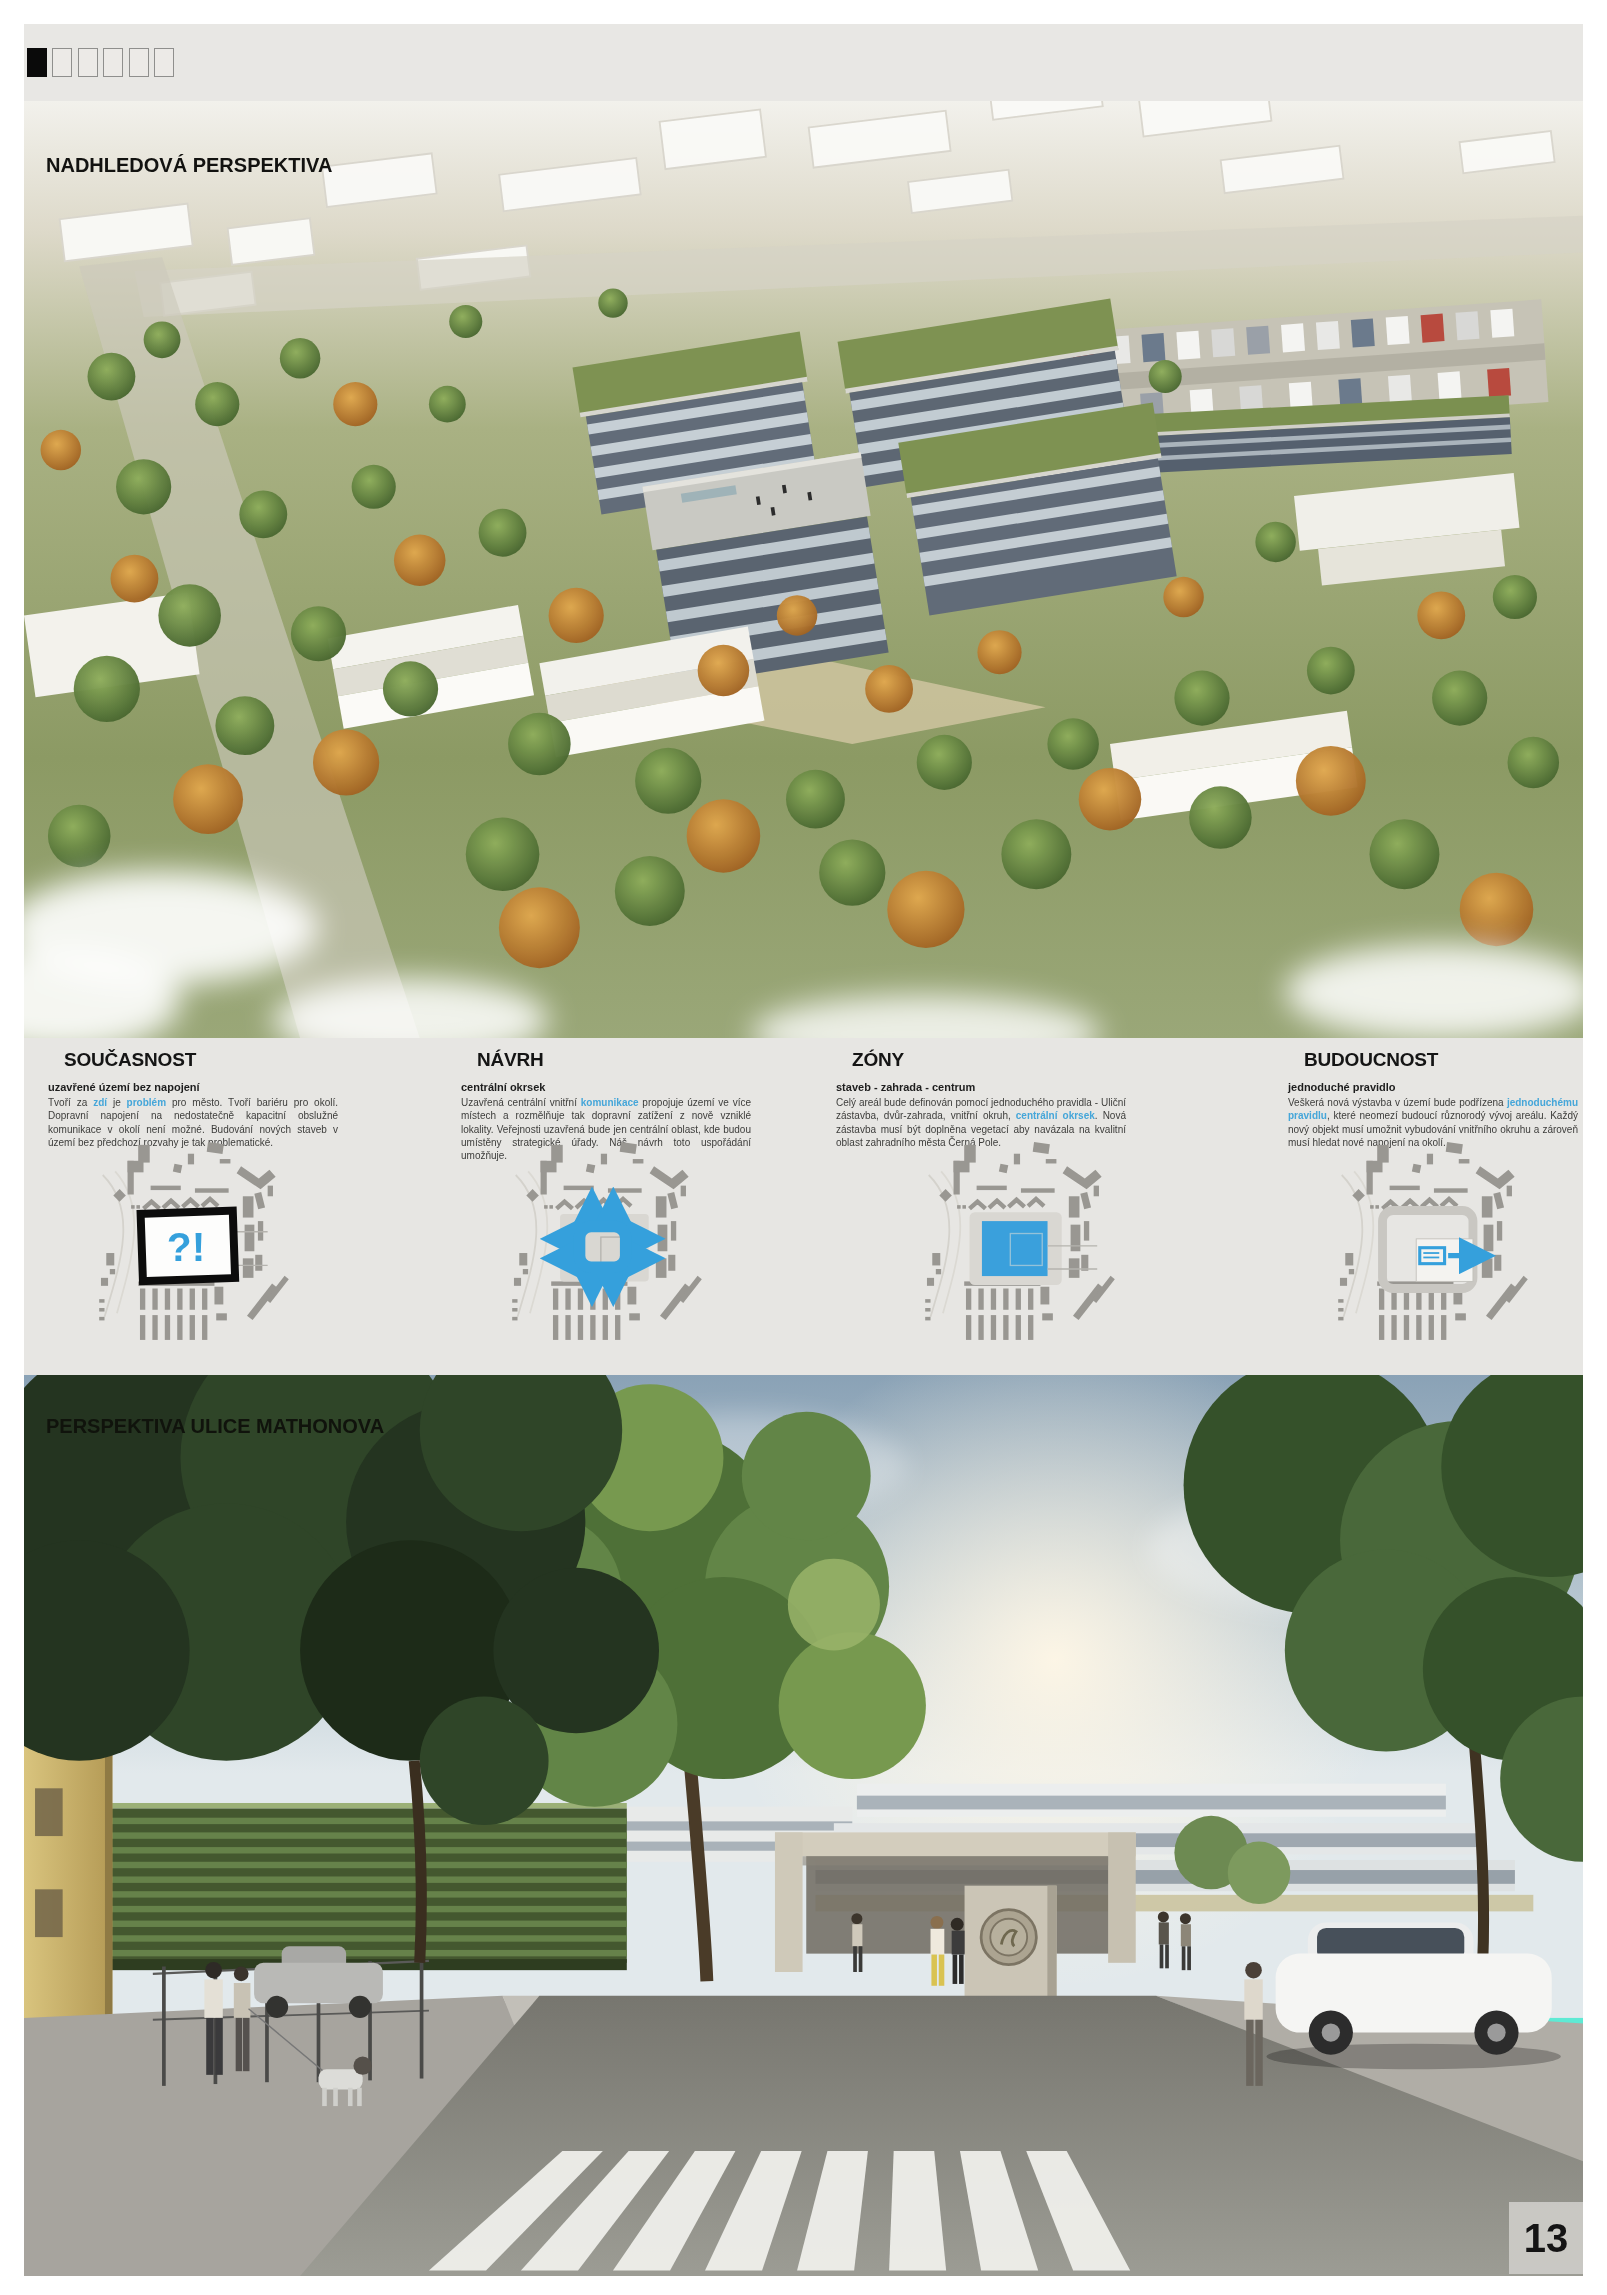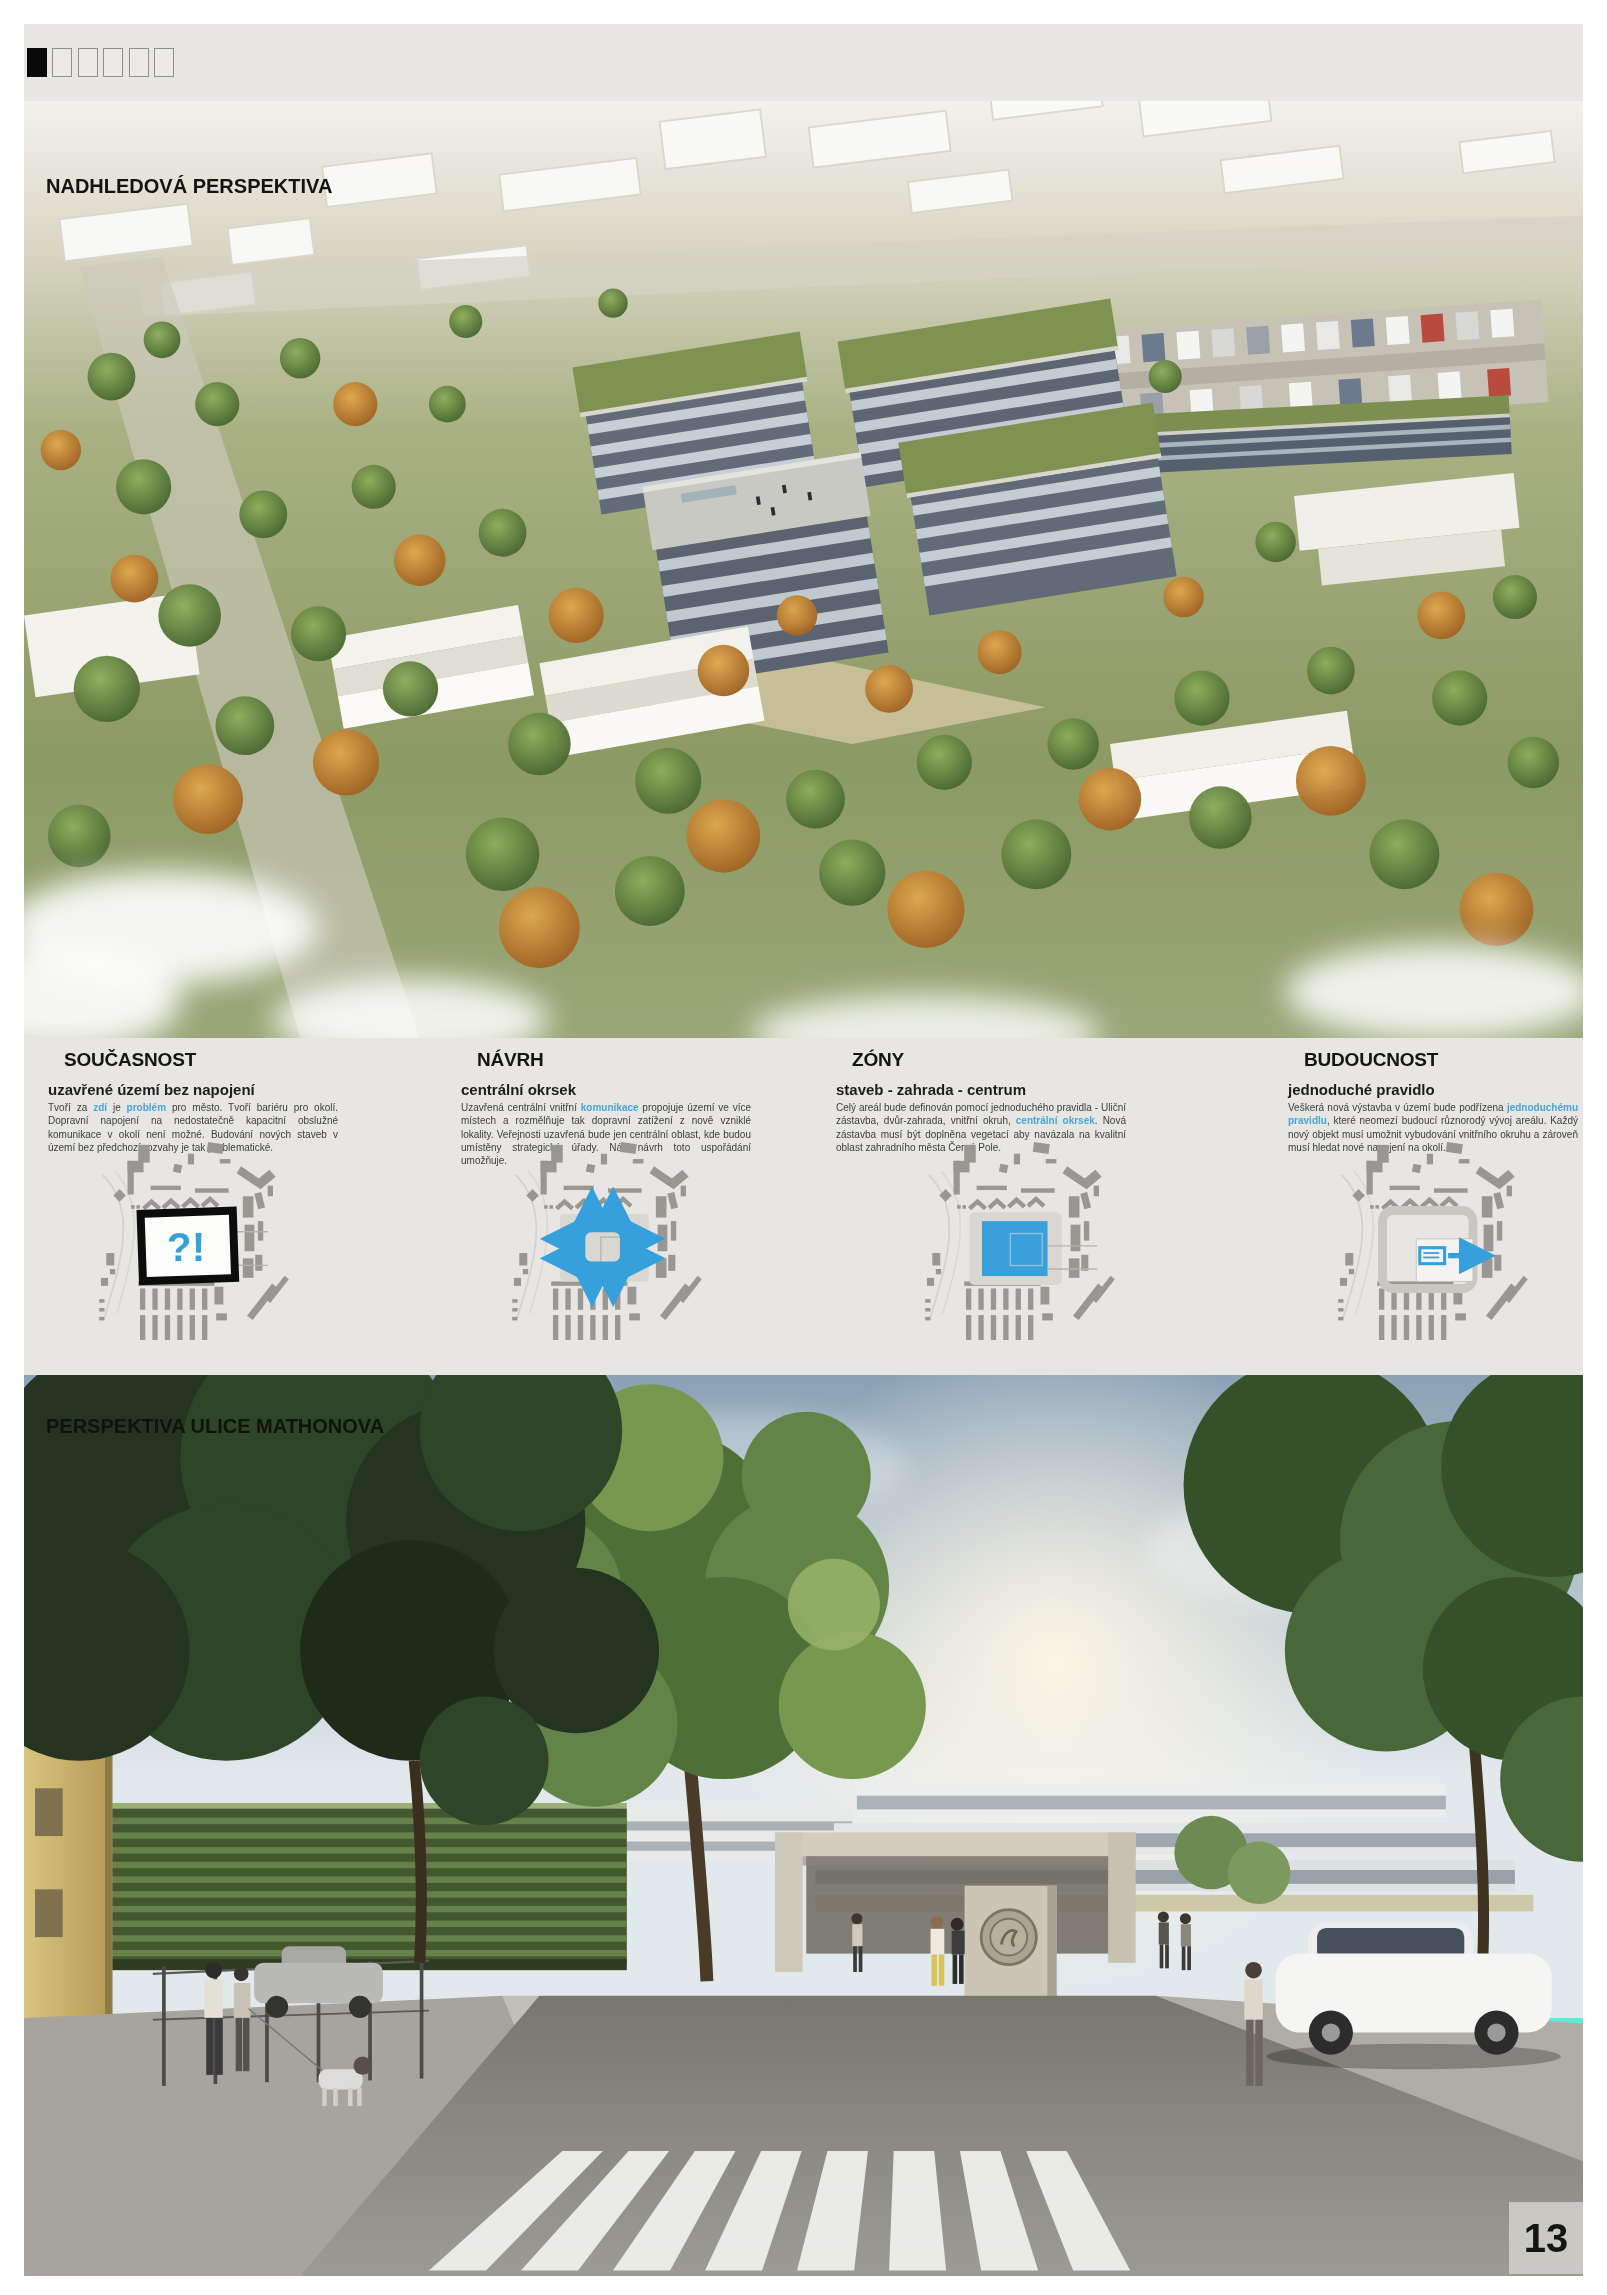--- a/index.html
+++ b/index.html
@@ -18,28 +18,28 @@
   .pi{display:flex;gap:5.5px;align-items:center;}
   .pi-sq{width:20px;height:28.5px;border:1.8px solid #8f8f8d;background:#eceae7;display:inline-block;}
   .pi-sq.on{background:#0a0a0a;border-color:#0a0a0a;}
 
   
   .photo{position:absolute;left:0;width:100%;overflow:hidden;}
   #aerial{top:77px;height:937px;background:#dfe0d2;}
   #street{top:1351px;height:901px;background:#5eead4;}
   .photo svg{width:100%;height:100%;display:block;}
   .photo-label{position:absolute;left:22px;font-weight:bold;font-size:20px;color:#121210;z-index:3;}
-  #aerial .photo-label{top:53px;margin-top:21px;}
+  #aerial .photo-label{top:53px;}
   #street .photo-label{top:40px;color:#10130c;}
 
   
   .info{position:absolute;left:0;top:1014px;width:100%;height:337px;background:#e7e6e3;}
   .col{position:absolute;top:11px;width:290px;}
   .col h2{margin:0 0 10px 16px;font-size:19px;letter-spacing:-0.2px;color:#151515;}
-  .col h3{margin:0 0 2.8px 0;font-size:15px;color:#1d1d1d;}
+  .col h3{margin:0 0 2.8px 0;font-size:11px;color:#1d1d1d;}
   .col p{margin:0;font-size:10px;line-height:13.4px;text-align:justify;color:#3d3d3b;}
   .hl{color:var(--accent);font-weight:bold;}
   .diagram{position:absolute;top:96px;width:266px;height:215px;}
   #diag0{left:61px} #diag1{left:474px} #diag2{left:887px} #diag3{left:1300px}
 
   
   .page-badge{position:absolute;right:0;bottom:1.8px;width:74px;height:72px;background:rgba(205,204,200,.92);
               display:flex;align-items:center;justify-content:center;font-size:40px;font-weight:bold;color:#141414;z-index:4;}
 </style>
 </head>

